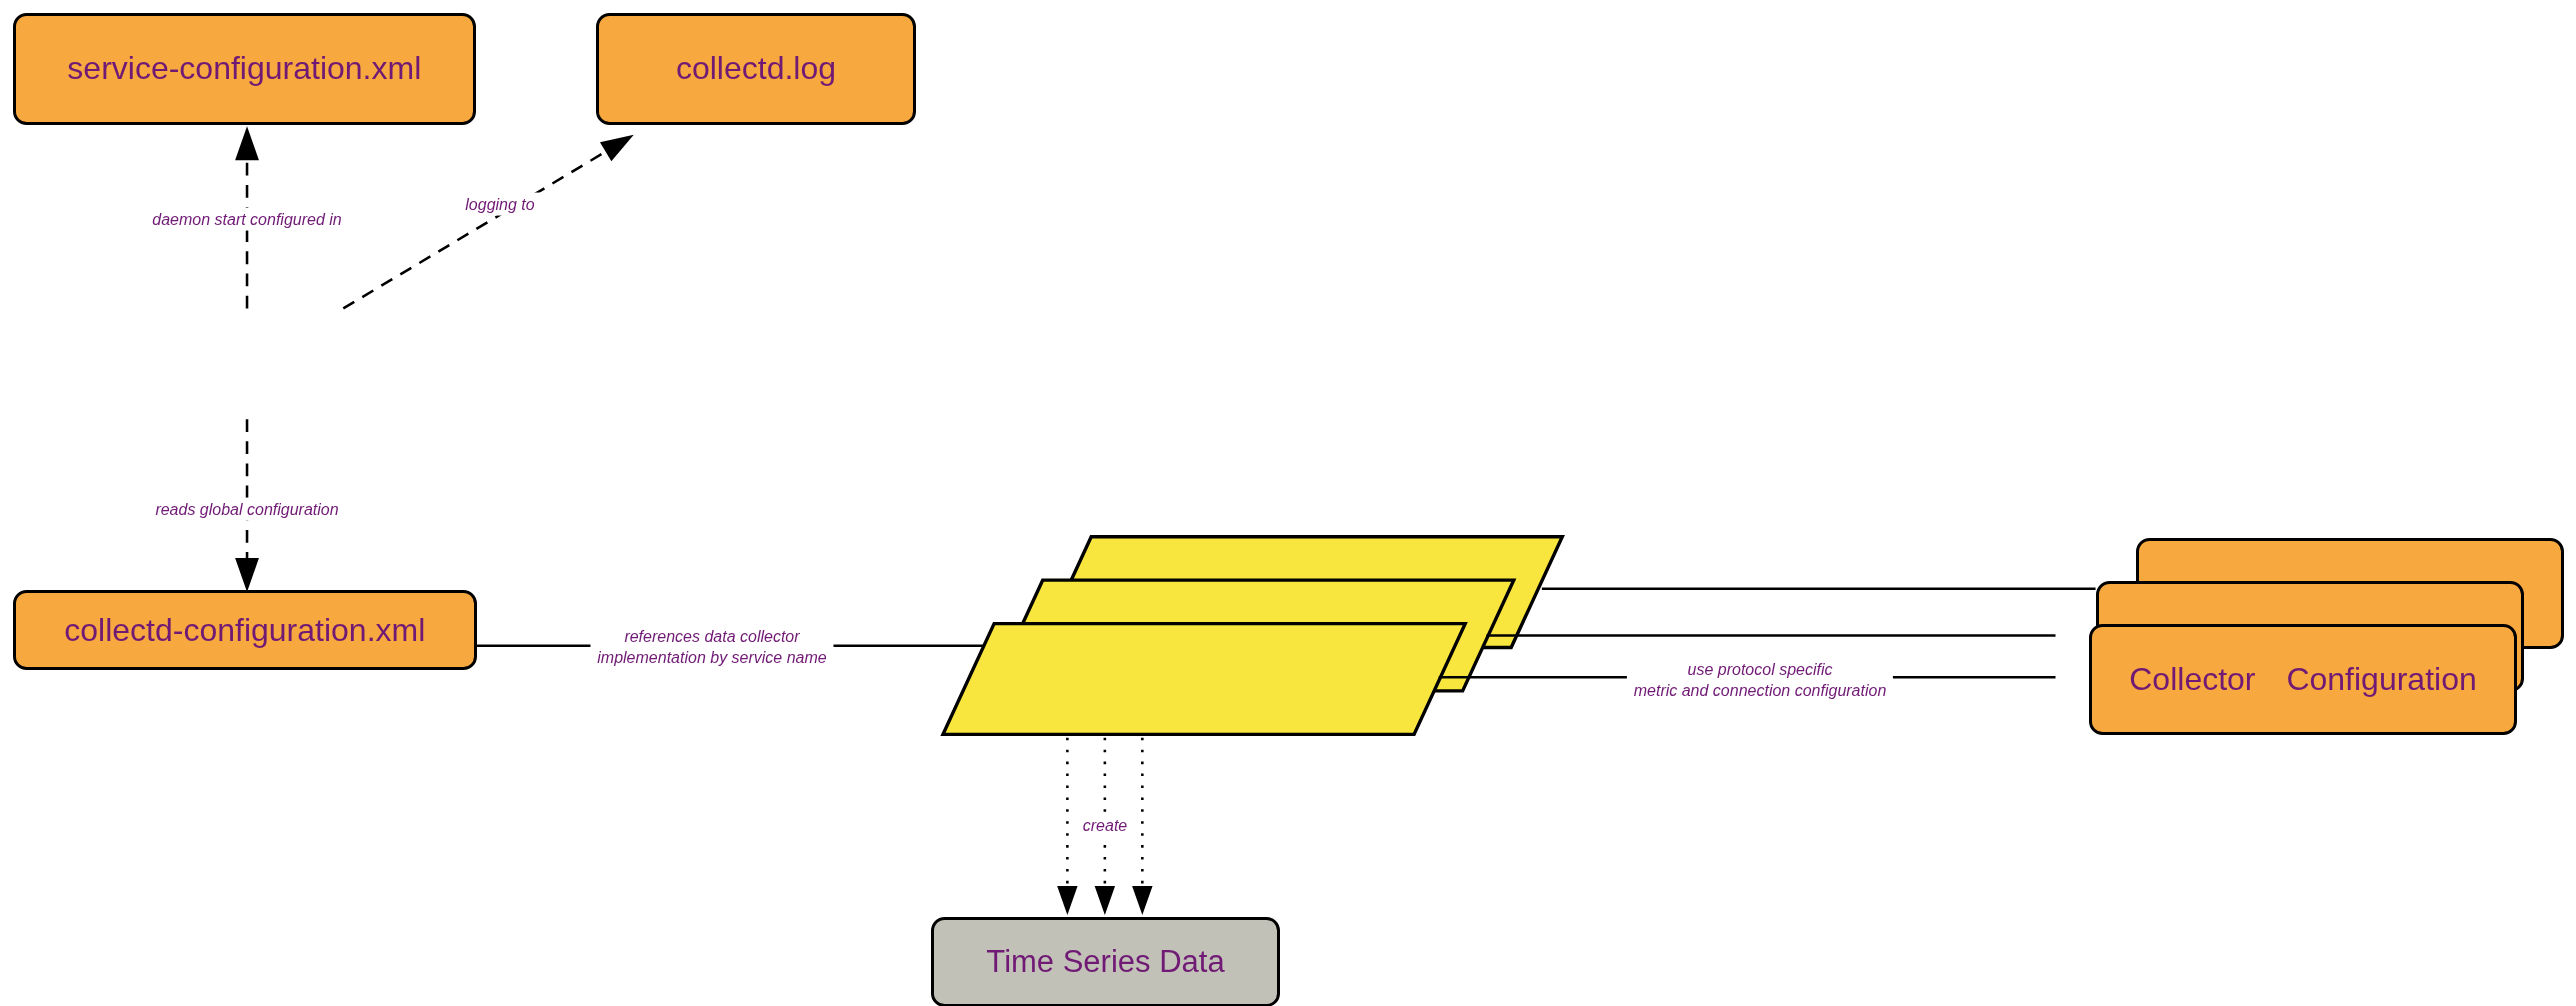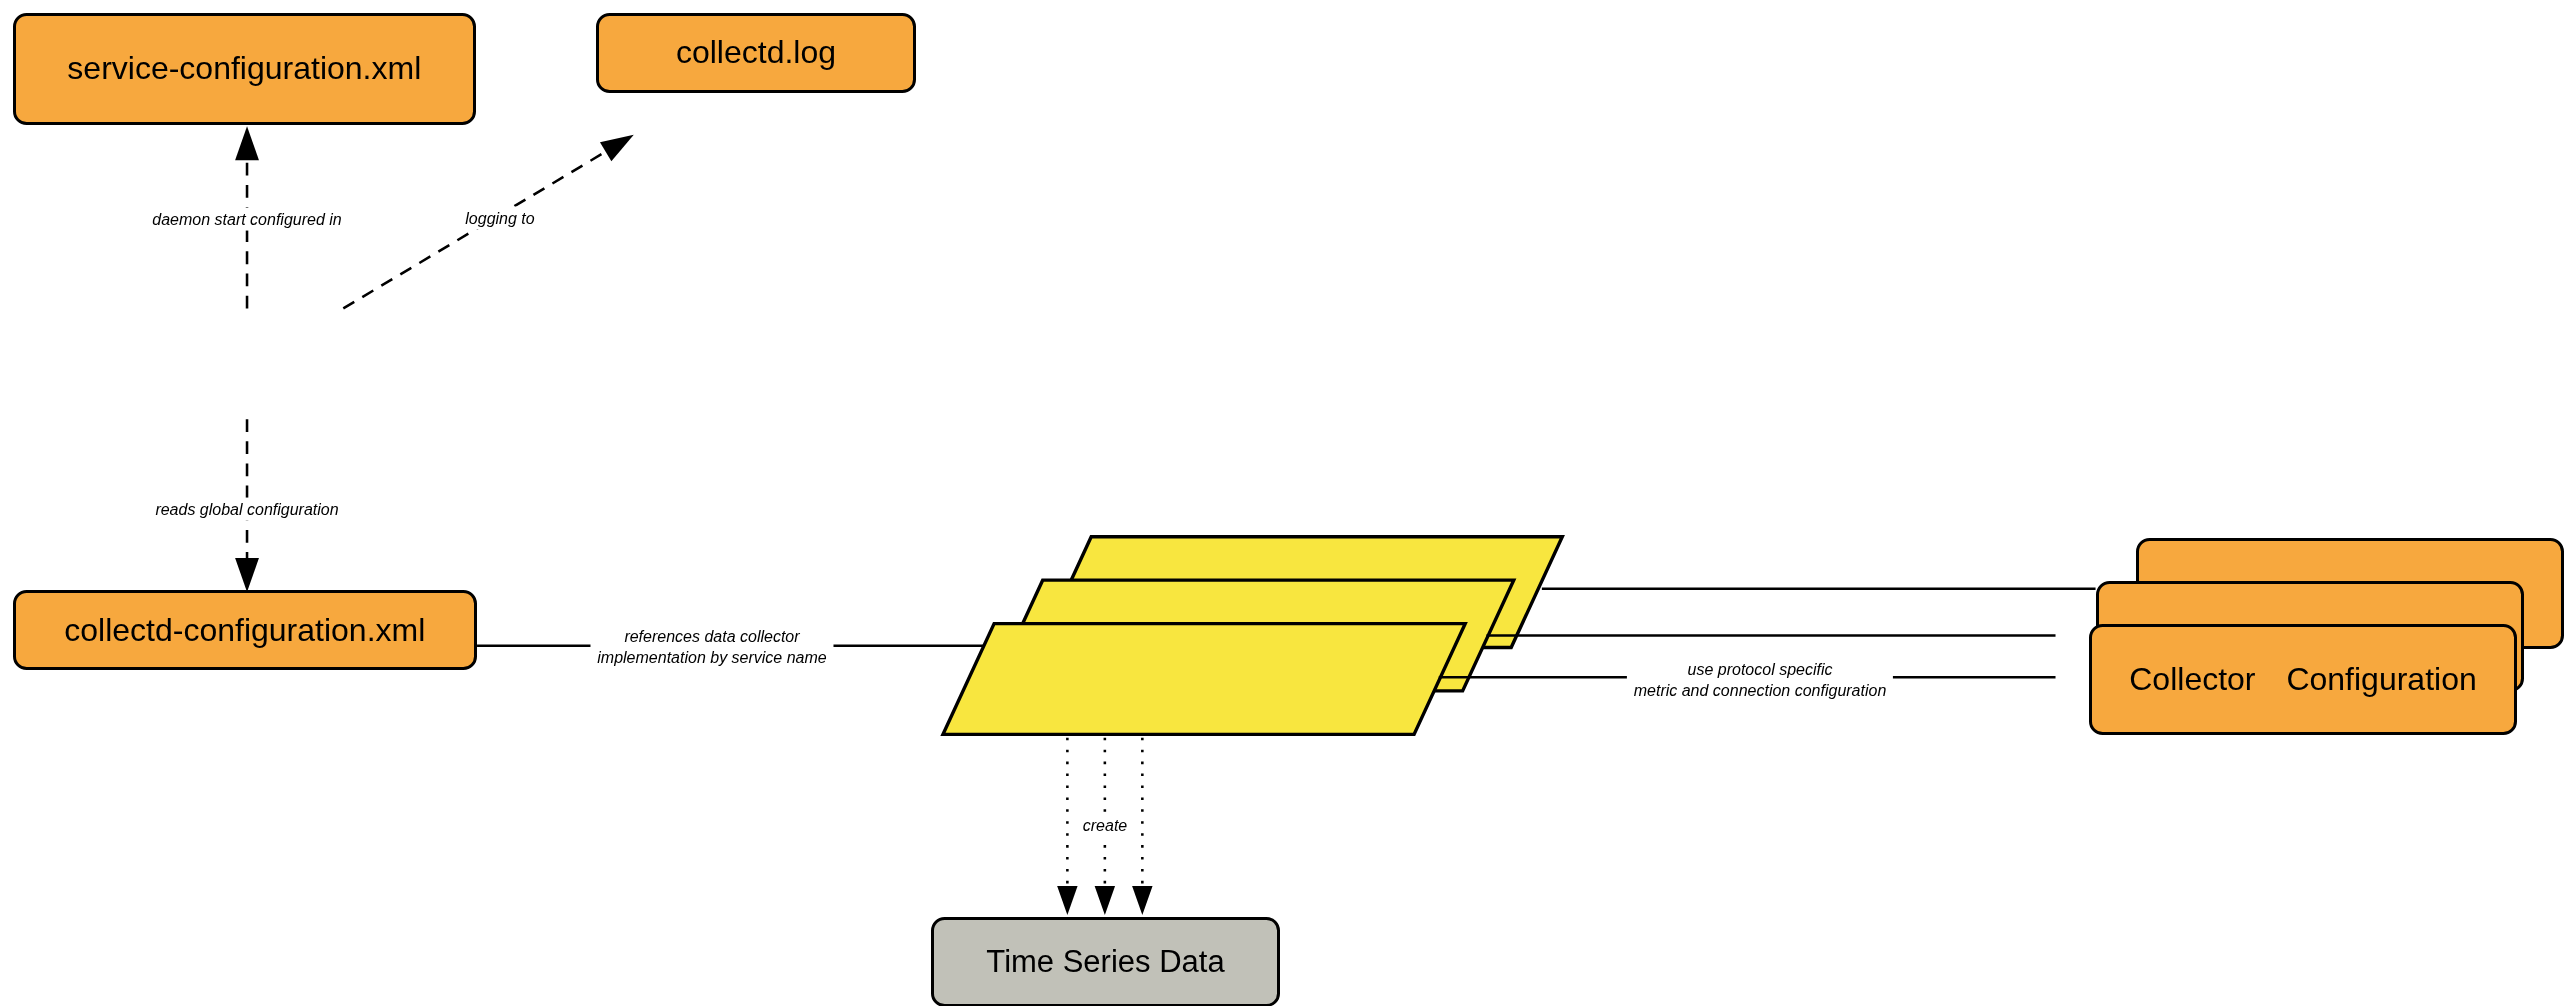--- a/index.html
+++ b/index.html
@@ -3,21 +3,21 @@
 <meta charset="utf-8">
 <style>
   html, body { margin: 0; padding: 0; background: #ffffff; }
 
   .canvas {
     position: relative;
     width: 2576px;
     height: 1007px;
     background: #ffffff;
     font-family: "Liberation Sans", sans-serif;
-    color: #000000;
+    color: #701a75;
     overflow: hidden;
   }
 
   .layer { position: absolute; left: 0; top: 0; width: 2576px; height: 1007px; }
 
   
   .node {
     position: absolute;
     display: flex;
     align-items: center;
@@ -26,21 +26,21 @@
     border: 3.4px solid #000;
     font-size: 32px;
     white-space: nowrap;
   }
   .rounded { border-radius: 13.6px; }
   .orange  { background: var(--node-orange); }
   .blue    { background: var(--node-blue); }
   .gray    { background: var(--node-gray); }
 
   #node-service-configuration { left: 12.8px;   top: 12.8px;   width: 463px; height: 112px; }
-  #node-collectd-log          { left: 596px;  top: 12.8px;   width: 320px; height: 80px; }
+  #node-collectd-log          { left: 596px;  top: 12.8px;   width: 320px; height: 112px; }
   #node-collectd              { left: 10.2px;   top: 308px;  width: 473px; height: 111px; }
   #node-collectd-configuration{ left: 12.8px;   top: 590px;  width: 464px; height: 80px; }
   #node-time-series-data      { left: 931px; top: 917px; width: 349px; height: 90px; font-size: 31px; }
 
   
   .cc-card {
     position: absolute;
     width: 428px; height: 111px;
     box-sizing: border-box;
     background: var(--node-orange);
@@ -70,21 +70,21 @@
     transform: translate(-50%, -50%);
     font-style: italic;
     font-size: 16px;
     line-height: 1.32;
     text-align: center;
     background: #ffffff;
     padding: 0.9px 6.8px;
     white-space: nowrap;
   }
   #edge-label-daemon     { left: 247px;  top: 219px; }
-  #edge-label-logging    { left: 500px;  top: 218px; }
+  #edge-label-logging    { left: 500px;  top: 204px; }
   #edge-label-reads      { left: 247px;  top: 509px; }
   #edge-label-references { left: 712px;  top: 647px; }
   #edge-label-protocol   { left: 1760px; top: 680px; }
   #edge-label-create     { left: 1105px; top: 825px; }
 
   .edge-label .l2 { display: block; }
 
   svg .solid  { stroke: #000; stroke-width: 3; fill: none; }
   svg .dashed { stroke: #000; stroke-width: 3; fill: none; stroke-dasharray: 15 11; }
   svg .dotted { stroke: #000; stroke-width: 3; fill: none; stroke-dasharray: 3 11; }

